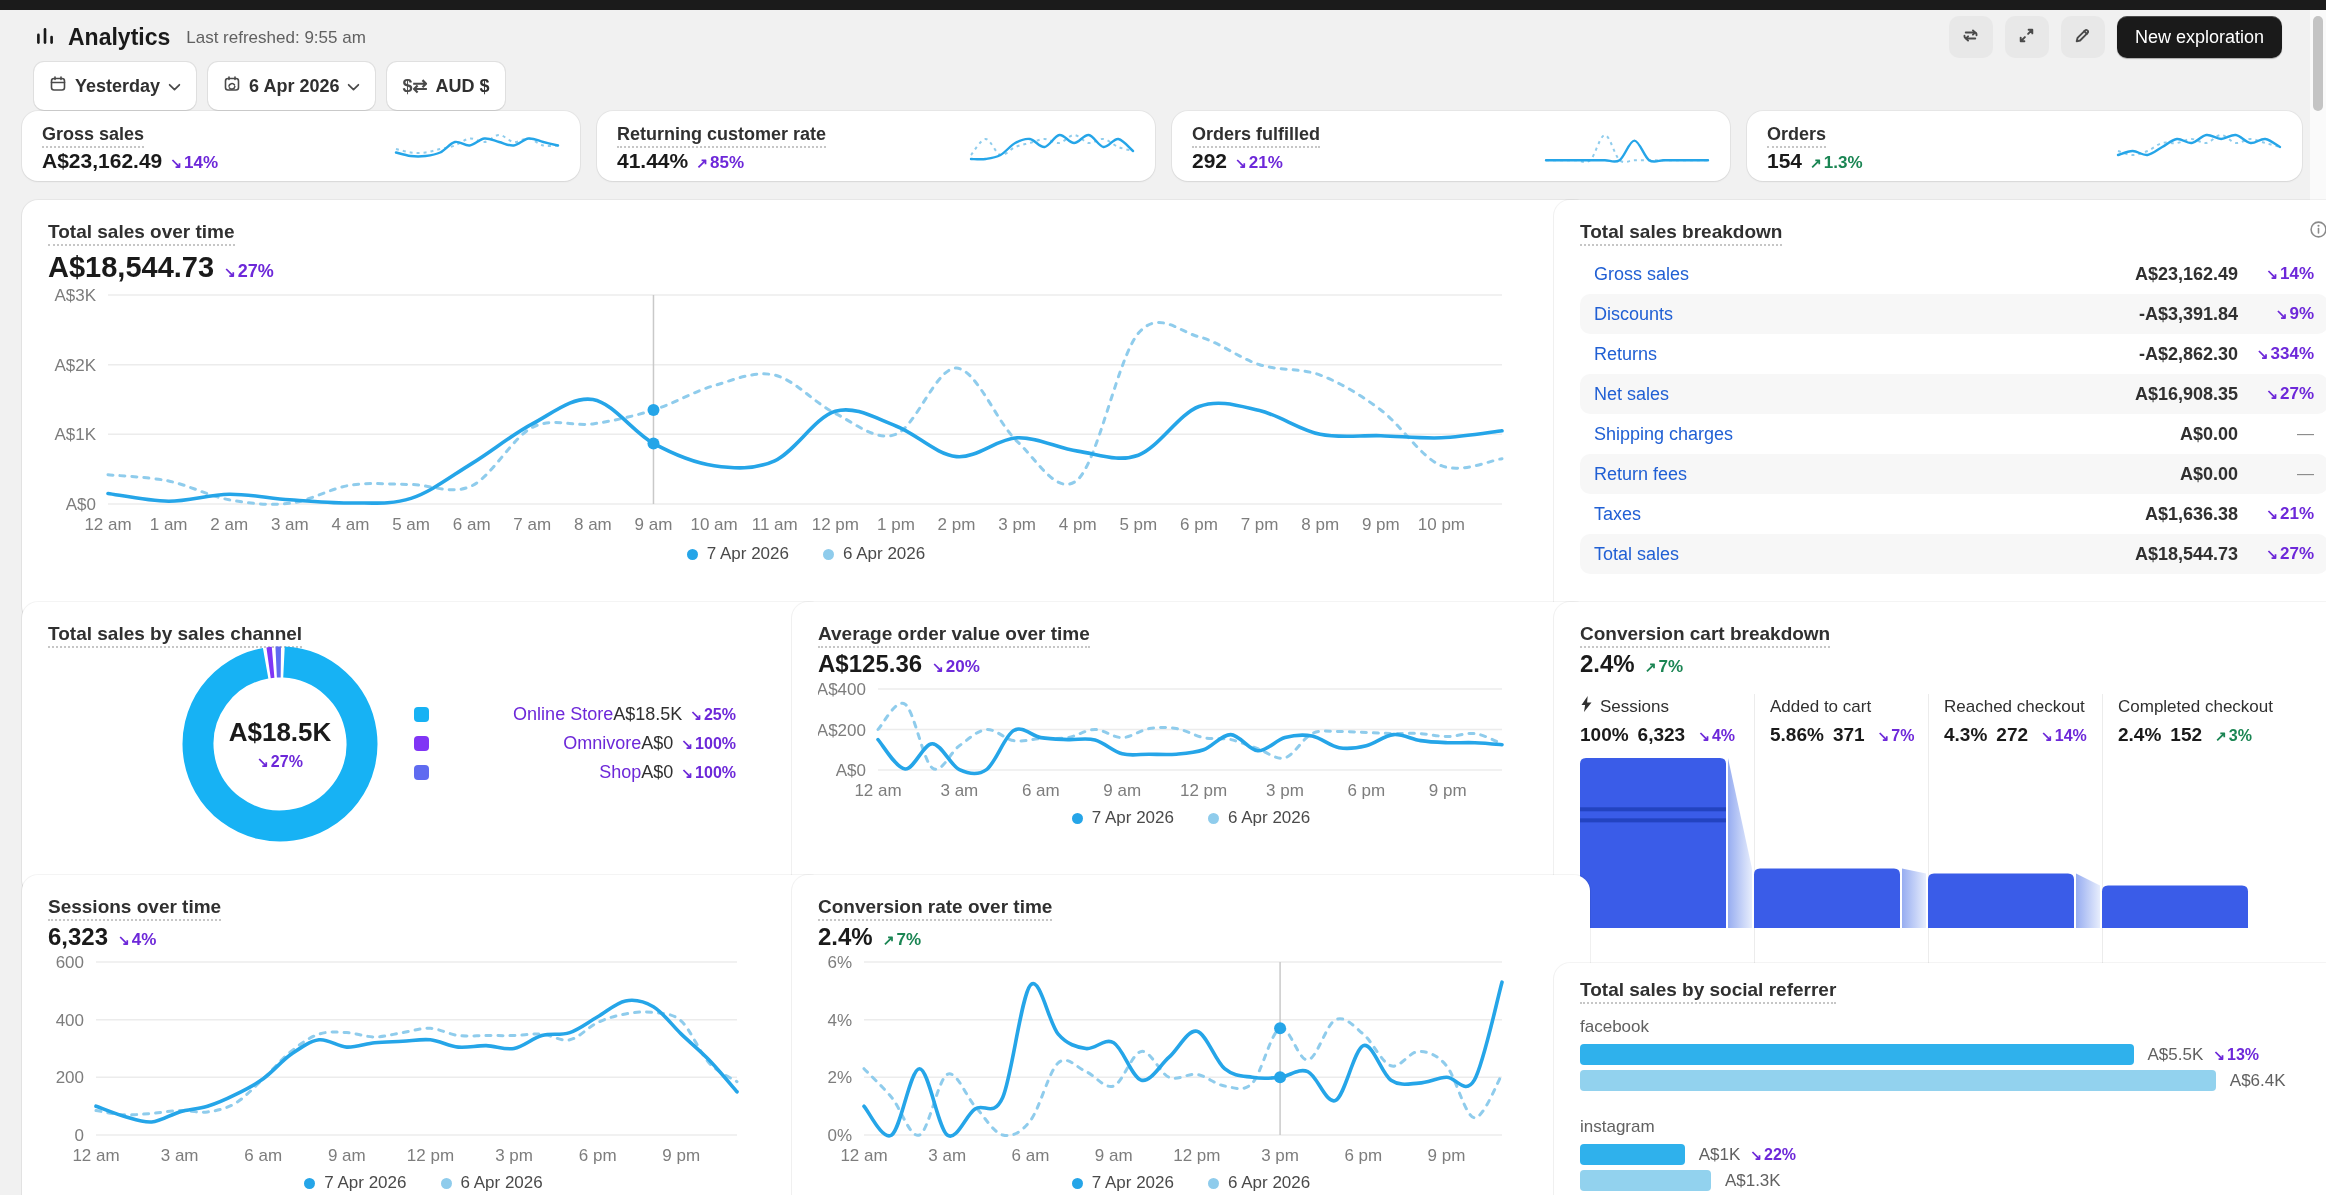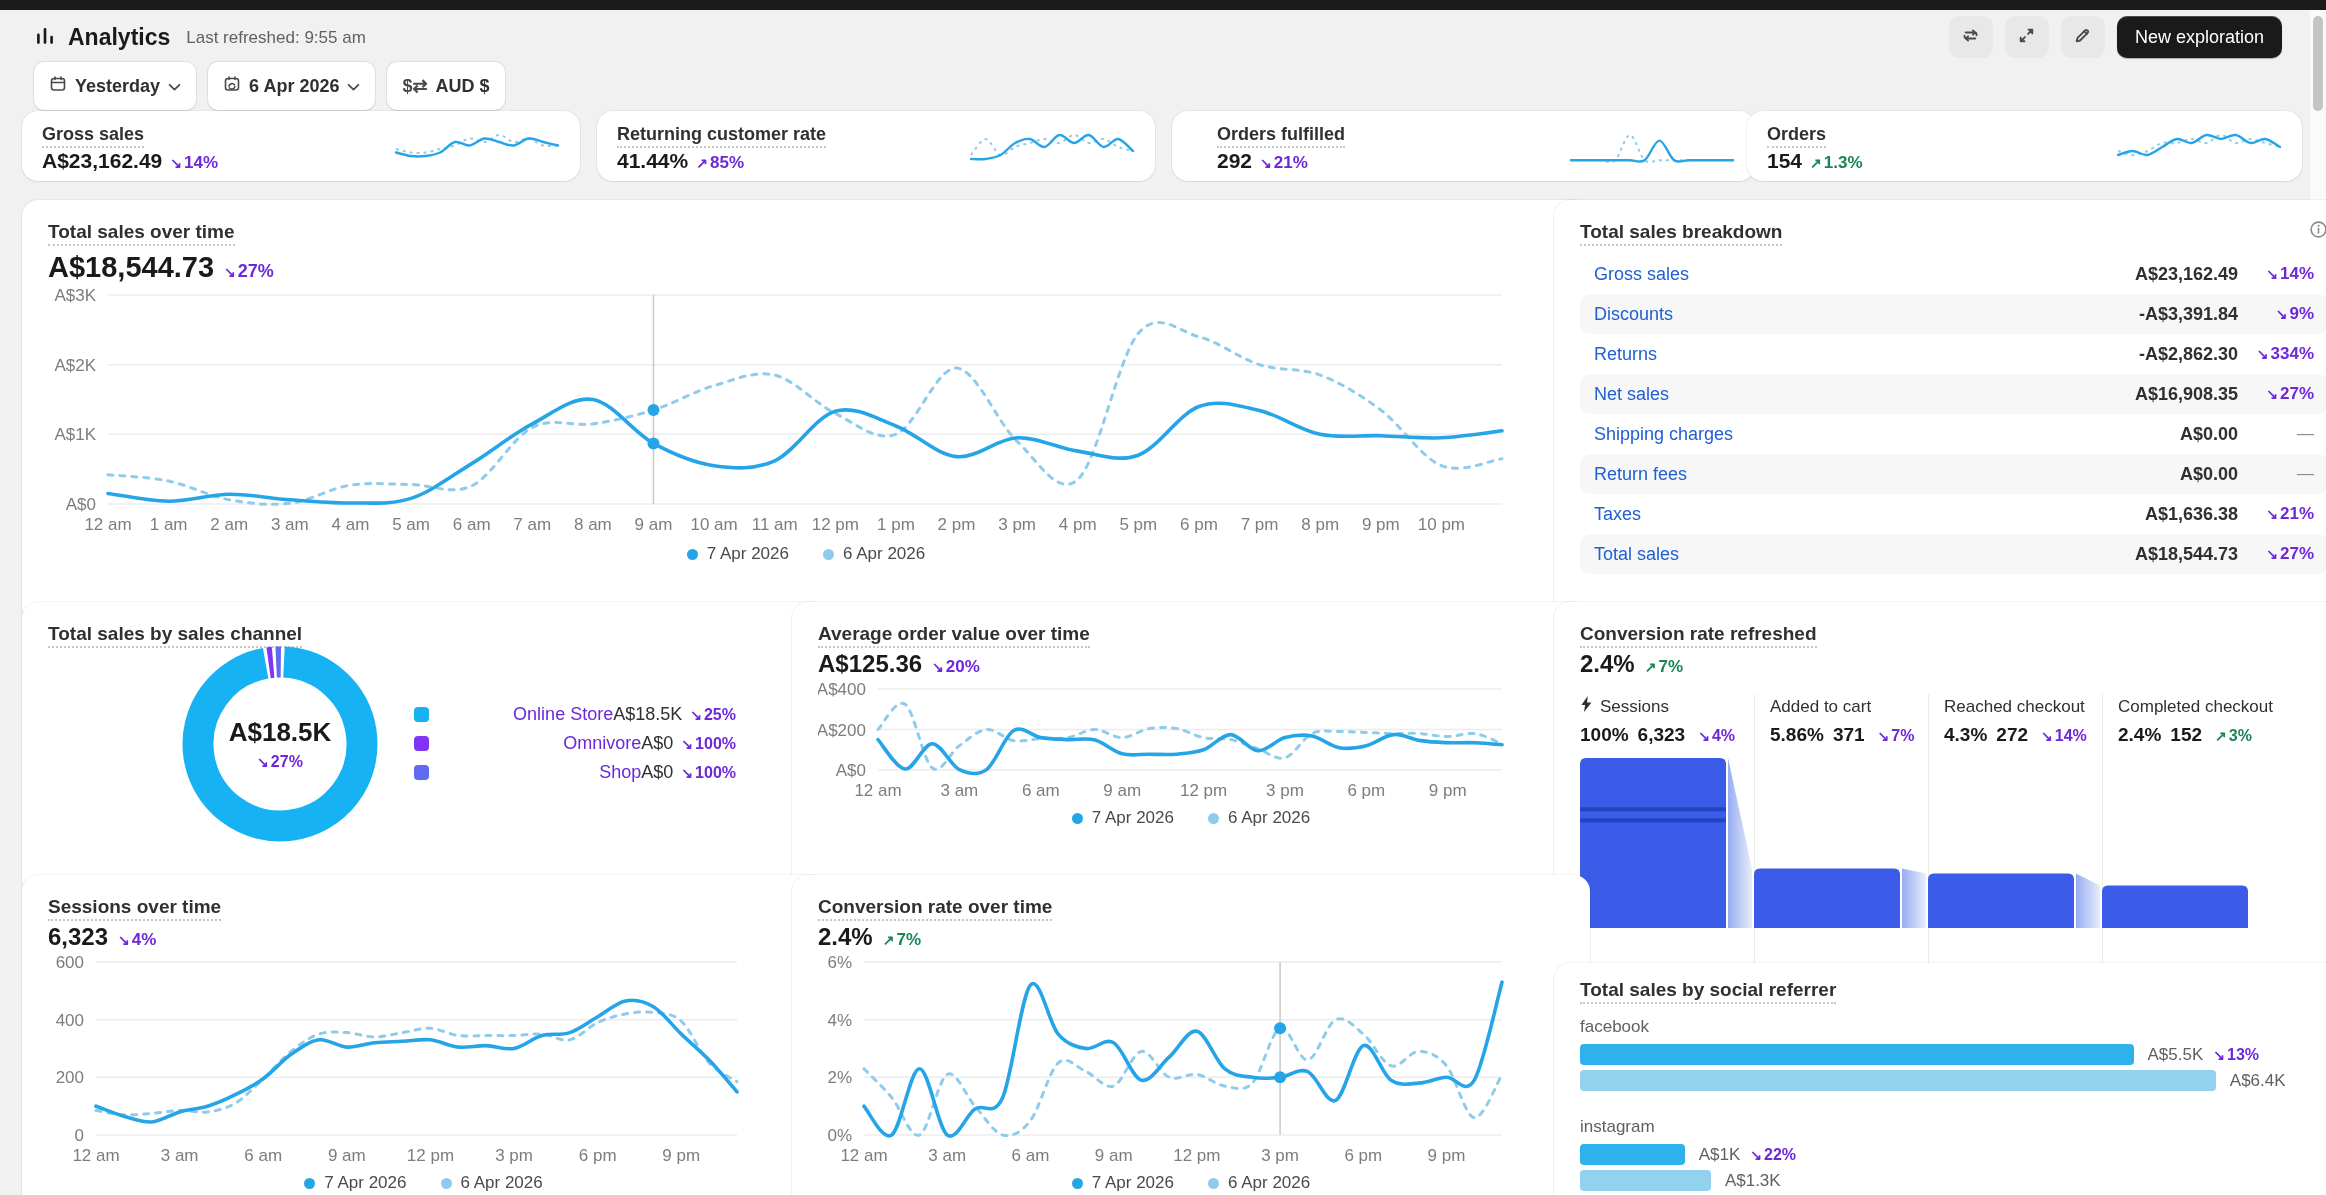--- a/index.html
+++ b/index.html
@@ -178,21 +178,21 @@
       <div class="vrow">
           <span class="mval">41.44%</span>
         <span class="delta"><span class="arr">↗</span>85%</span>
         </div>
     </div>
     <svg class="spark" width="170" height="40">
         <path d="M4.0,27.0C6.5,24.3,13.8,11.0,18.7,11.0C23.6,11.0,28.5,25.7,33.5,27.0C38.4,28.3,43.3,21.0,48.2,19.0C53.1,17.0,58.0,16.3,62.9,15.0C67.8,13.7,72.7,11.0,77.6,11.0C82.5,11.0,87.5,15.7,92.4,15.0C97.3,14.3,102.2,7.0,107.1,7.0C112.0,7.0,116.9,14.3,121.8,15.0C126.7,15.7,131.6,10.3,136.5,11.0C141.5,11.7,146.4,17.0,151.3,19.0C156.2,21.0,163.5,22.3,166.0,23.0" fill="none" stroke="#8fccec" stroke-width="2" stroke-dasharray="3 4"></path>
         <path d="M4.0,31.0C6.5,31.0,13.8,31.7,18.7,31.0C23.6,30.3,28.5,29.7,33.5,27.0C38.4,24.3,43.3,17.7,48.2,15.0C53.1,12.3,58.0,10.3,62.9,11.0C67.8,11.7,72.7,19.7,77.6,19.0C82.5,18.3,87.5,7.7,92.4,7.0C97.3,6.3,102.2,15.0,107.1,15.0C112.0,15.0,116.9,6.3,121.8,7.0C126.7,7.7,131.6,18.3,136.5,19.0C141.5,19.7,146.4,10.3,151.3,11.0C156.2,11.7,163.5,21.0,166.0,23.0" fill="none" stroke="#25a5e8" stroke-width="2.4" stroke-linecap="round"></path>
       </svg>
   </div>
-  <div class="card mcard" style="left:1172px;width:558px;padding-left:25px;">
+  <div class="card mcard" style="left:1172px;width:558px;">
     <div class="inner">
       <span class="ctitle"><span class="dot-u">Orders fulfilled</span></span>
       <div class="vrow">
           <span class="mval">292</span>
         <span class="delta"><span class="arr">↘</span>21%</span>
         </div>
     </div>
     <svg class="spark" width="170" height="40">
         <path d="M4.0,32.2C6.5,32.2,13.8,32.2,18.7,32.2C23.6,32.2,28.5,32.2,33.5,32.2C38.4,32.2,43.3,36.4,48.2,32.2C53.1,28.0,58.0,7.0,62.9,7.0C67.8,7.0,72.7,28.0,77.6,32.2C82.5,36.4,87.5,32.2,92.4,32.2C97.3,32.2,102.2,32.2,107.1,32.2C112.0,32.2,116.9,32.2,121.8,32.2C126.7,32.2,131.6,32.2,136.5,32.2C141.5,32.2,146.4,32.2,151.3,32.2C156.2,32.2,163.5,32.2,166.0,32.2" fill="none" stroke="#8fccec" stroke-width="2" stroke-dasharray="3 4"></path>
         <path d="M4.0,32.2C6.5,32.2,13.8,32.2,18.7,32.2C23.6,32.2,28.5,32.2,33.5,32.2C38.4,32.2,43.3,32.2,48.2,32.2C53.1,32.2,58.0,32.2,62.9,32.2C67.8,32.2,72.7,35.5,77.6,32.2C82.5,28.9,87.5,12.6,92.4,12.6C97.3,12.6,102.2,28.9,107.1,32.2C112.0,35.5,116.9,32.2,121.8,32.2C126.7,32.2,131.6,32.2,136.5,32.2C141.5,32.2,146.4,32.2,151.3,32.2C156.2,32.2,163.5,32.2,166.0,32.2" fill="none" stroke="#25a5e8" stroke-width="2.4" stroke-linecap="round"></path>
@@ -402,21 +402,21 @@
           <span>7 Apr 2026</span>
         </span>
       <span class="li">
           <span class="dotc" style="background:#8fccec;"></span>
           <span>6 Apr 2026</span>
         </span>
     </div>
   </div>
 
   <div class="card pad" id="card-funnel" style="left:1554px;top:602px;width:748px;height:340px;">
-    <span class="ctitle"><span class="dot-u">Conversion rate refreshed</span></span>
+    <span class="ctitle"><span class="dot-u">Conversion cart breakdown</span></span>
     <div class="vrow" style="margin-top:4px;">
         <span class="val">2.4%</span>
       <span class="delta green"><span class="arr">↗</span>7%</span>
       </div>
     <div class="fdiv" style="left:200px;"></div>
     <div class="fdiv" style="left:374px;"></div>
     <div class="fdiv" style="left:548px;"></div>
     <div id="fcols">
       <div class="fcol">
         <span class="flabel">

